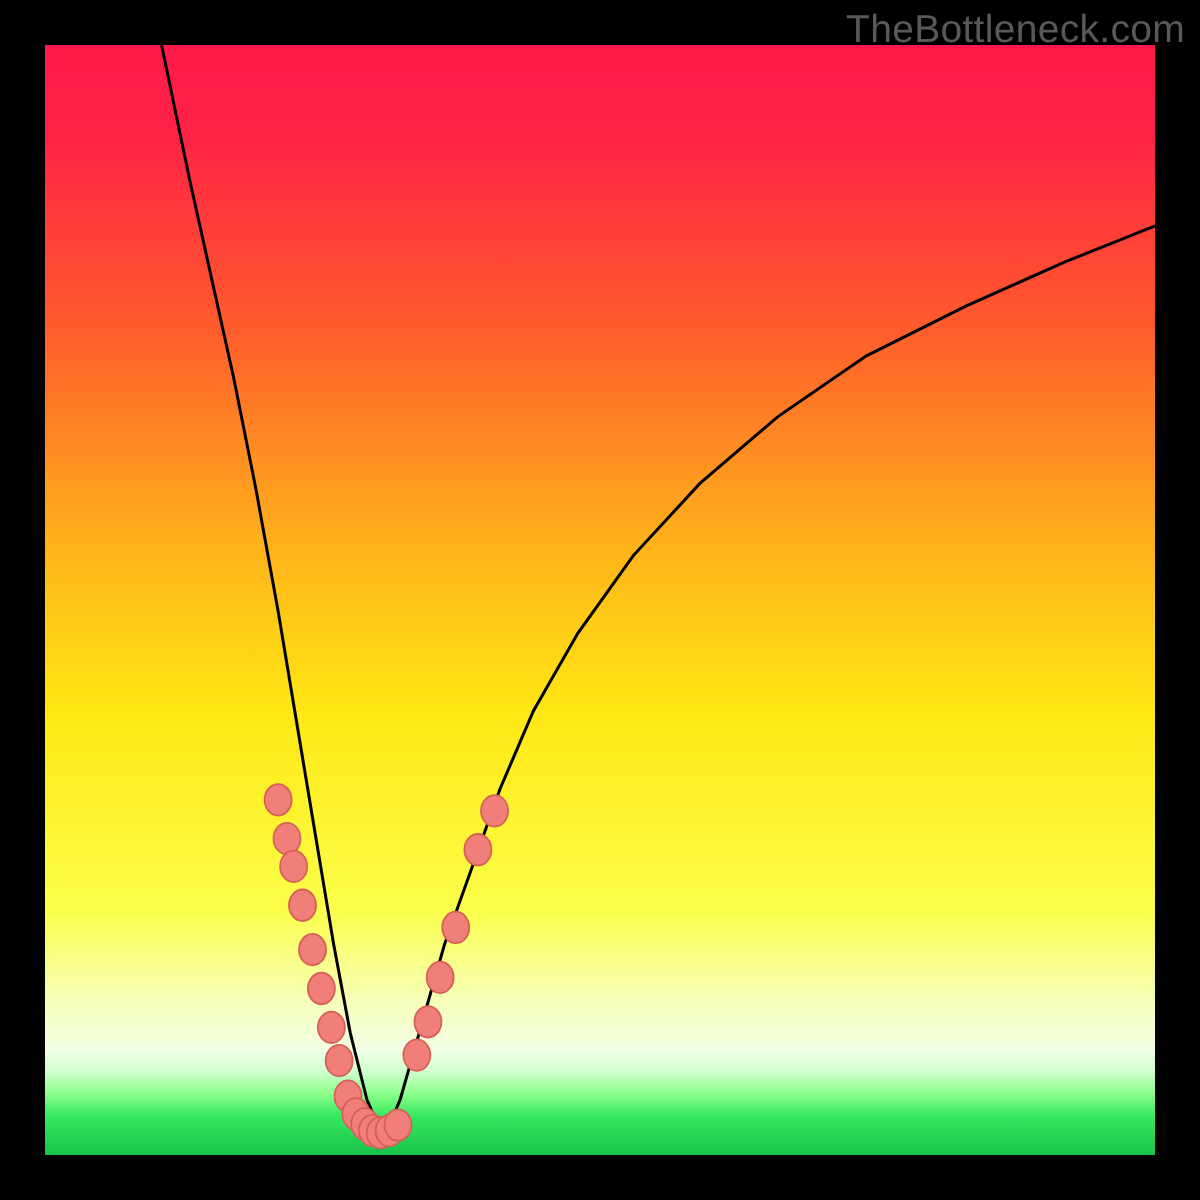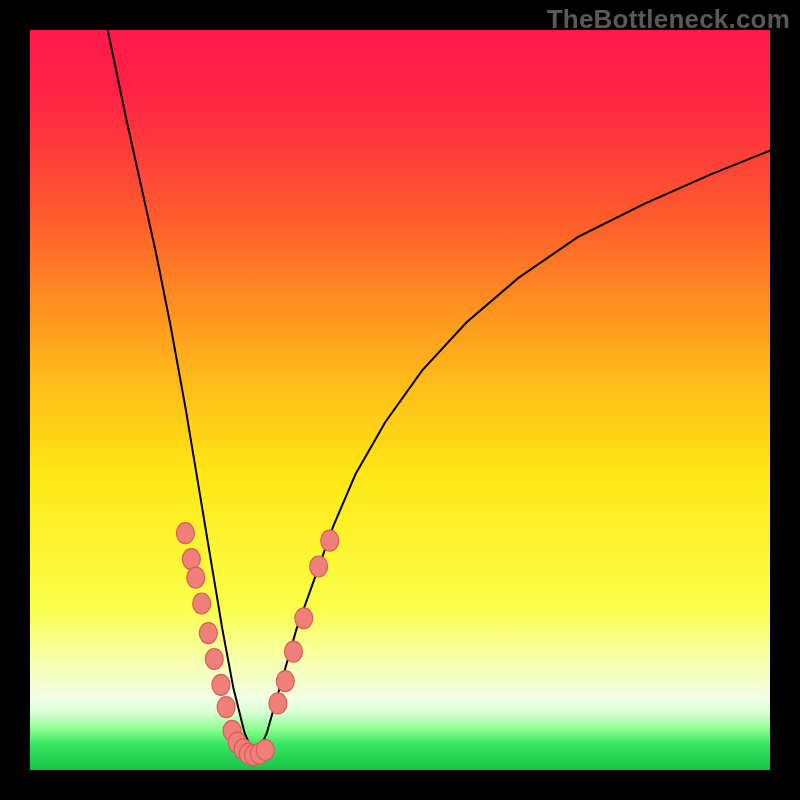--- a/index.html
+++ b/index.html
@@ -25,21 +25,21 @@
     width: 740px;
     height: 740px;
     overflow: hidden;
   }
   .watermark {
     position: absolute;
     top: 4px;
     right: 10px;
     color: #595959;
     font-size: 26px;
-    font-weight: 700;
+    font-weight: 400;
     letter-spacing: 0.2px;
   }
   .curve {
     stroke: #000;
     stroke-width: 2;
     fill: none;
   }
   .marker {
     fill: #ef7f78;
     stroke: #d66058;

